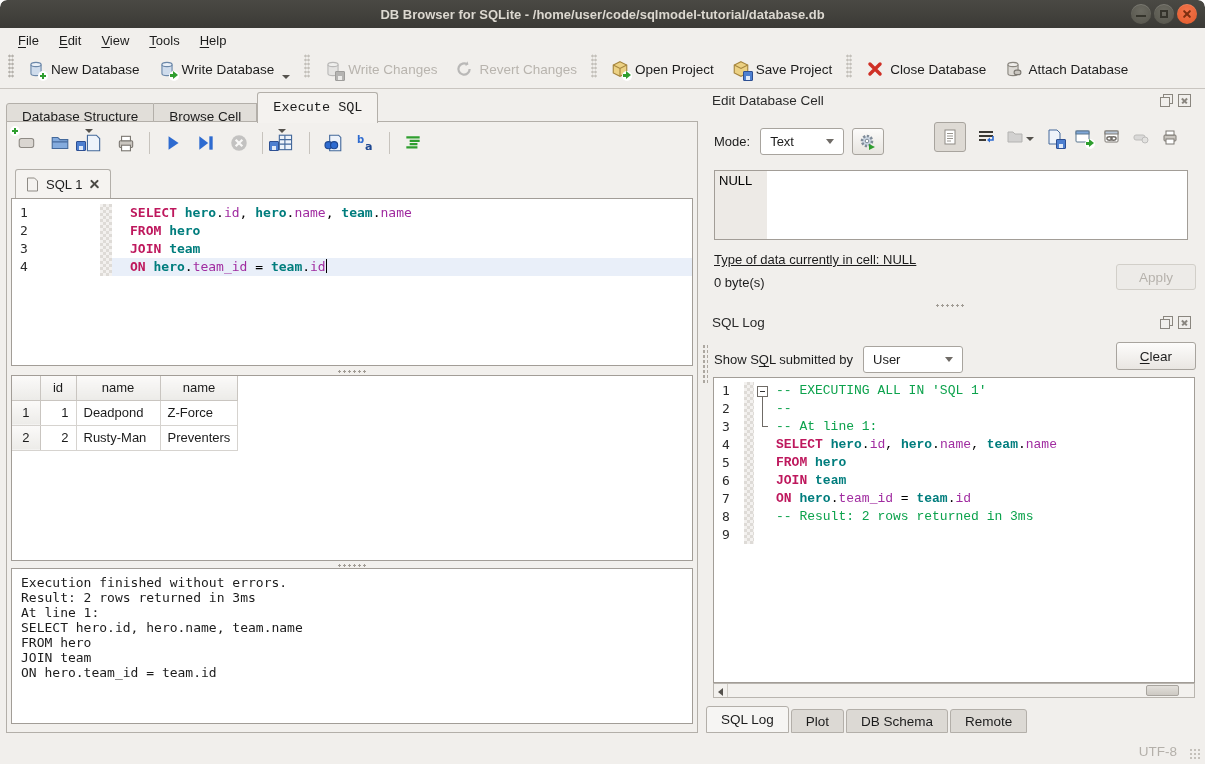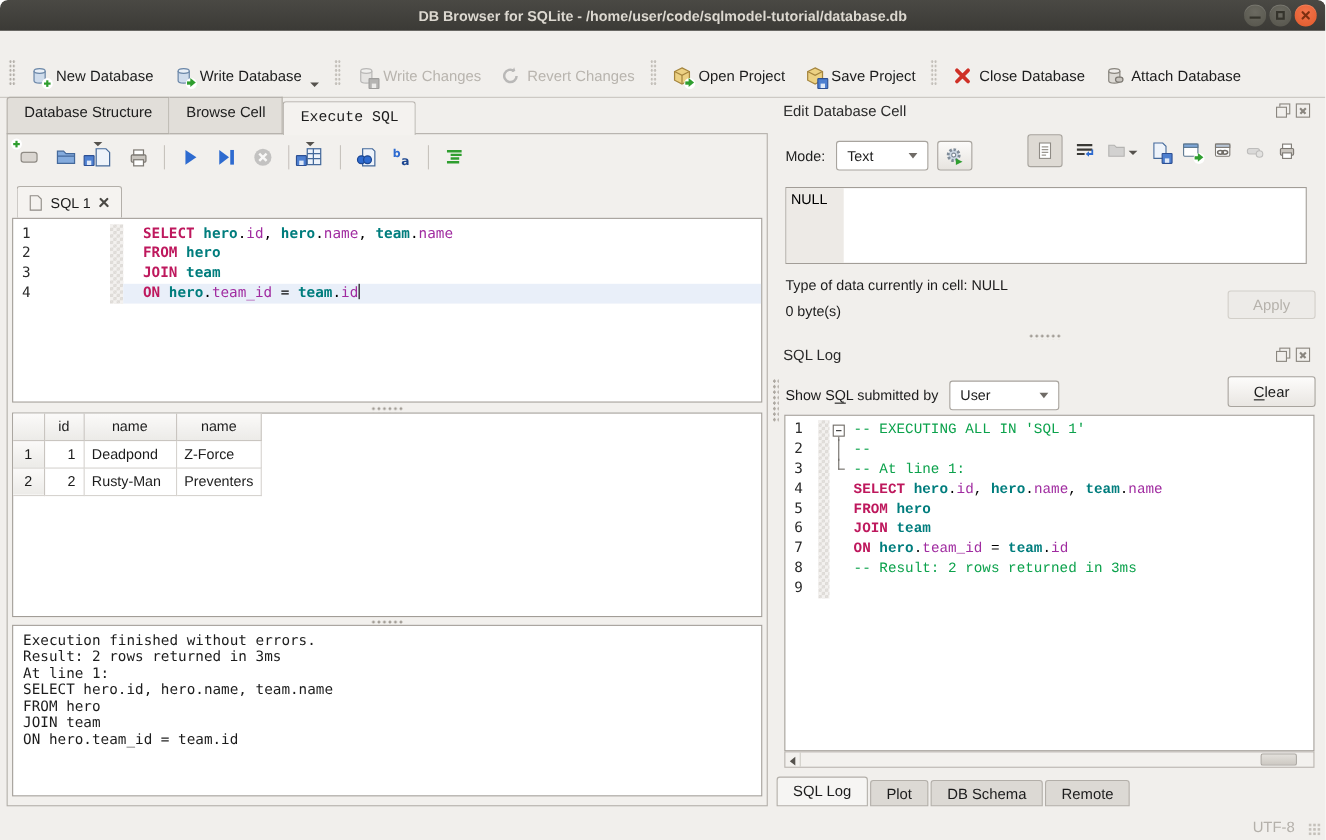--- a/index.html
+++ b/index.html
@@ -46,21 +46,21 @@
      border-bottom:4.5px solid transparent; border-left:5px solid #2f9e2f; }
   .badge.disk { border-radius:1px; background:#4d7fd0; border:1px solid #2d4f92; }
   .badge.disk::before { content:""; position:absolute; left:2px; top:4px; width:4px; height:4px; background:#dfe9f8; }
   .gray { filter:grayscale(1); opacity:.5; }
 
   
   .main { position:absolute; left:0; top:89px; width:1205px; height:648px; }
 
   
   .tabbar { position:absolute; left:6px; top:2px; height:31px; display:flex; align-items:flex-end; z-index:3; }
-  .mtab { padding:0 15px; height:34px; line-height:26px; background:#e1ded9;
+  .mtab { padding:0 15px; height:19px; line-height:26px; background:#e1ded9;
     border:1px solid #b3afa9; border-left-width:0; font-size:13.5px; }
   .mtab:first-child { border-left-width:1px; border-top-left-radius:3px; }
   .mtab.active { background:#f4f2ef; height:31px; line-height:30px; border-left-width:1px;
     border-bottom:0; border-top-left-radius:3px; border-top-right-radius:3px; margin-bottom:-1px;font-family:Liberation Mono, monospace; }
   .mtab:nth-child(2){ border-top-right-radius:0; }
   .tabframe { position:absolute; left:6px; top:32px; width:692px; height:612px;
     border:1px solid #b3afa9; background:#f2f0ed; z-index:1; }
 
   
   .sqltoolbar { position:absolute; left:10px; top:7px; height:28px; display:flex; align-items:center; gap:13px; }
@@ -181,20 +181,27 @@
       <div class="wbtn">
           <i class="glyph-max"></i>
         </div>
       <div class="wbtn close">
           <i class="glyph-x1"></i>
           <i class="glyph-x2"></i>
         </div>
     </div>
   </div>
 
+  <div class="menubar">
+    <span class="menuitem"><u>F</u>ile</span>
+    <span class="menuitem"><u>E</u>dit</span>
+    <span class="menuitem"><u>V</u>iew</span>
+    <span class="menuitem"><u>T</u>ools</span>
+    <span class="menuitem"><u>H</u>elp</span>
+  </div>
 
   <div class="toolbar">
     <div class="tgrip"></div>
     <div class="tbtn">
       <span class="icon">
         <svg width="18" height="18" viewBox="0 0 16 16">
             <path d="M3.5 4v8c0 1.1 2 1.9 4.5 1.9s4.5-.8 4.5-1.9V4" fill="#cfdcec" stroke="#6b87a8"></path>
             <ellipse cx="8" cy="4" rx="4.5" ry="1.9" fill="#eaf0f7" stroke="#6b87a8"></ellipse>
           </svg>
         <span class="badge plus"></span>
@@ -496,21 +503,21 @@
               </svg>
             </span>
           </span>
       </div>
 
       <div class="cellbox">
         <div class="cellgutter"></div>
         <div class="cellval">NULL</div>
       </div>
 
-      <div style="position:absolute; left:8px; top:163px;">Type of data currently in cell: NULL</div>
+      <div style="position:absolute; left:8px; top:163px;text-decoration:underline;">Type of data currently in cell: NULL</div>
       <div style="position:absolute; left:8px; top:186px;">0 byte(s)</div>
       <div class="btn disabled" style="position:absolute; left:410px; top:175px; width:80px; height:26px;">Apply</div>
 
       <div class="hsplit" style="top:214px; left:244px"></div>
 
       <div class="docktitle" style="top:226px">SQL Log</div>
       <div class="dockbtns" style="top:227px">
         <span class="dbtn float"></span>
         <span class="dbtn xbox"></span>
       </div>

